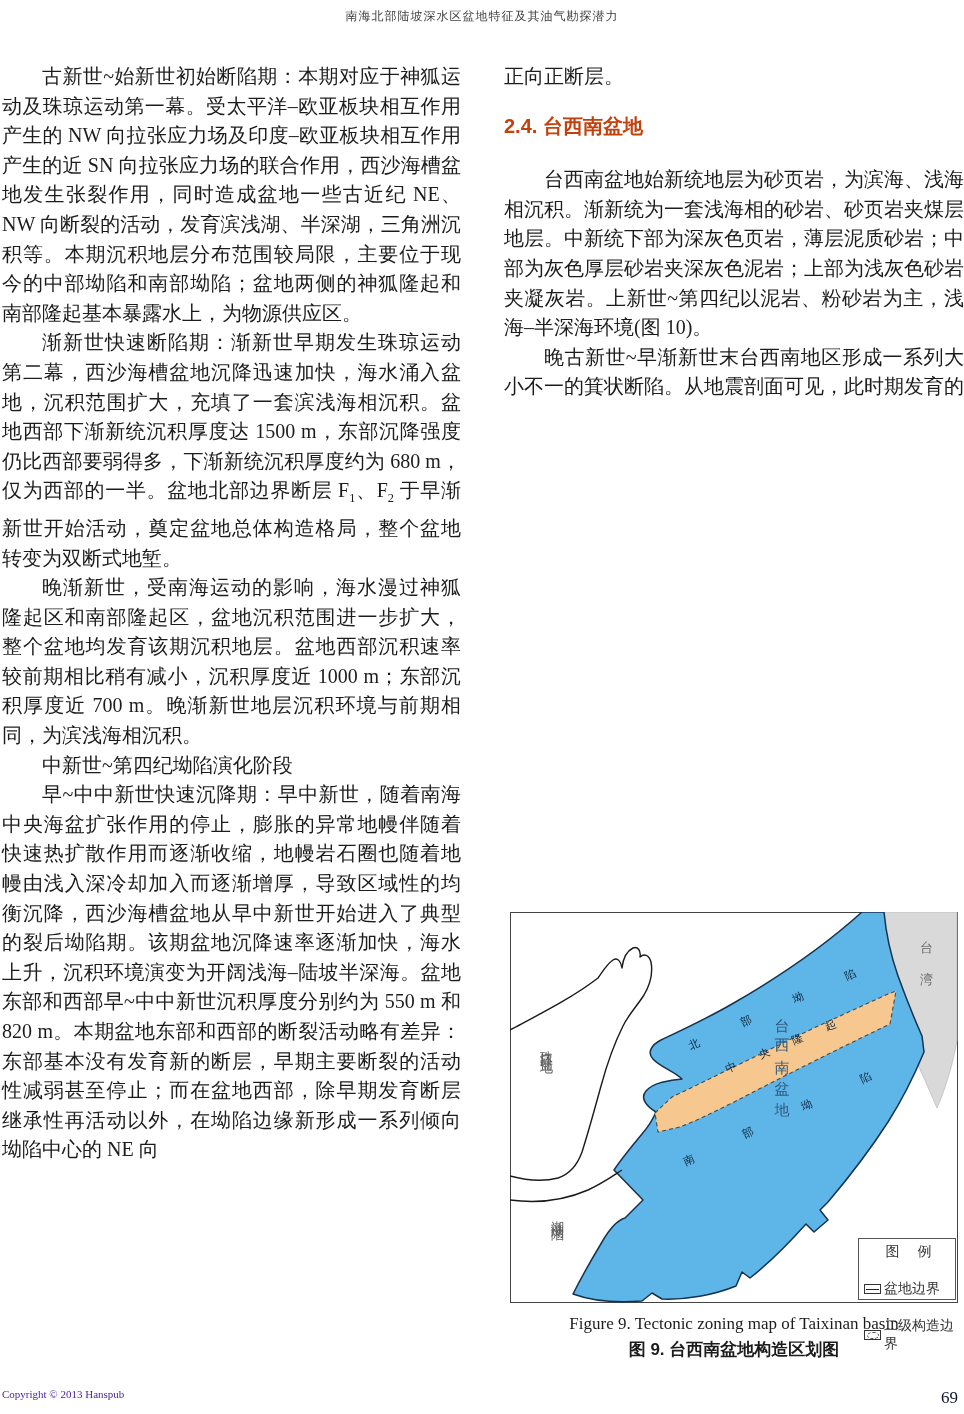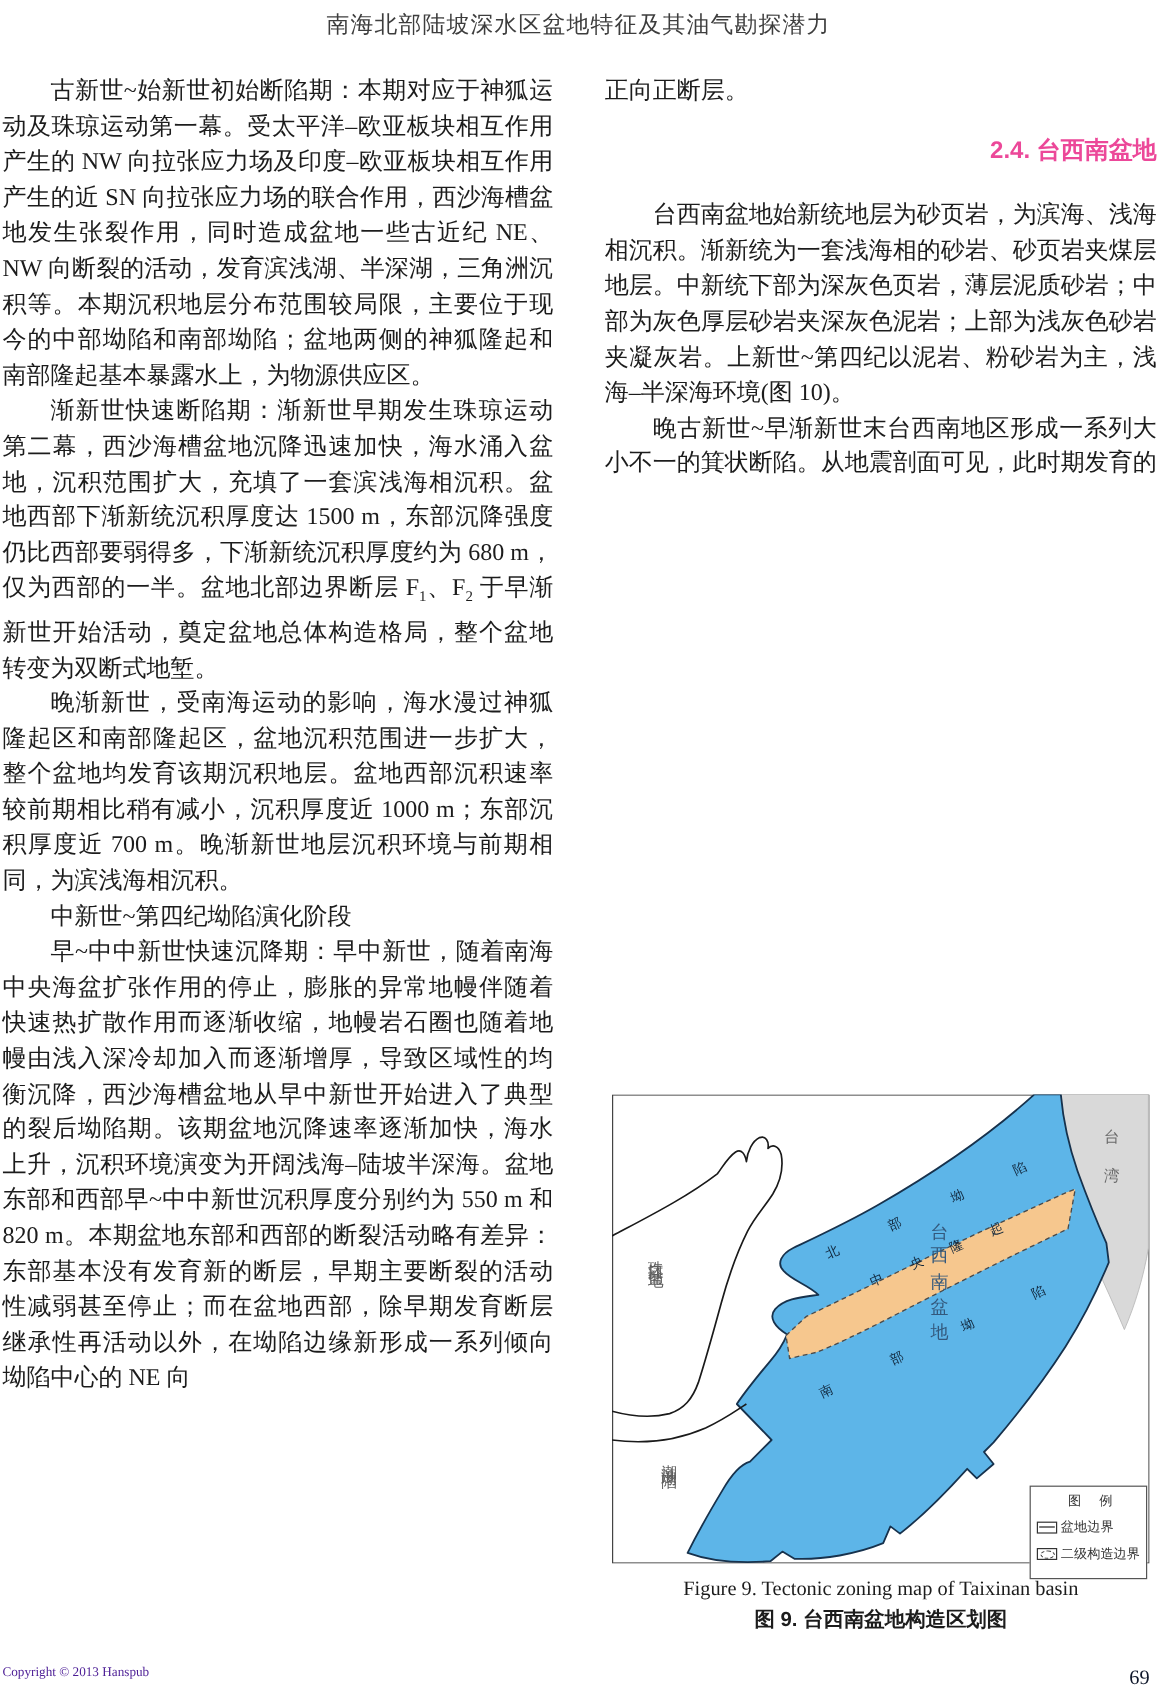--- a/index.html
+++ b/index.html
@@ -1,42 +1,42 @@
 <!DOCTYPE html>
 <html><head>
 <meta charset="utf-8">
 <style>
   html,body{margin:0;padding:0;background:#fff;}
   #page{position:relative;width:964px;height:1414px;background:#fff;overflow:hidden;
         font-family:"Liberation Serif","DejaVu Serif",serif;color:#1c1c1c;}
   .header{position:absolute;top:8px;left:0;width:964px;text-align:center;
-          font-size:19px;color:#3d3d3d;letter-spacing:1px;}
+          font-size:12px;color:#3d3d3d;letter-spacing:1px;}
   .col{position:absolute;top:62px;font-size:20px;line-height:29.6px;text-align:justify;}
   #col-left{left:2px;width:459px;}
   #col-right{left:504px;width:460px;}
   .col p{margin:0;}
   .col p.indent{text-indent:2em;}
   sub{font-size:0.62em;}
   h2.section{font-family:"Liberation Sans","DejaVu Sans",sans-serif;
-             font-size:20px;font-weight:bold;margin:20px 0 24px 0;color:#ec4899;text-align:right;}
+             font-size:20px;font-weight:bold;margin:20px 0 24px 0;color:#c2410c;text-align:left;}
   
   #map-wrap{position:absolute;left:510px;top:912px;width:448px;height:391px;}
   #map-wrap svg{position:absolute;left:0;top:0;}
   .vlabel{position:absolute;writing-mode:vertical-rl;text-orientation:upright;
           line-height:1;white-space:nowrap;}
   .lbl-grey{font-size:13px;color:#5e5e5e;letter-spacing:2.5px;}
   .lbl-taiwan{font-size:13px;color:#6a6a6a;letter-spacing:31px;}
   .lbl-basin{font-size:15px;color:#33587c;letter-spacing:21px;}
   .dlabel{position:absolute;white-space:nowrap;transform-origin:0 50%;
           font-size:11px;color:#10253a;line-height:1;}
-  #legend{position:absolute;left:348px;top:326px;width:98px;height:78px;
-          background:#fff;border:1px solid #555;font-size:11px;color:#333;
+  #legend{position:absolute;left:348px;top:326px;width:98px;height:62px;
+          background:#fff;border:1px solid #555;font-size:14px;color:#333;
           box-sizing:border-box;padding:3px 0 0 5px;}
   #legend .lg-title{text-align:center;letter-spacing:2px;margin:1px 0 3px 0;}
-  .lg-row{display:flex;align-items:center;margin-top:7px;}
+  .lg-row{display:flex;align-items:center;margin-top:19px;}
   .sym{width:17px;height:10px;border:1px solid #333;display:inline-block;
        position:relative;margin-right:3px;flex:0 0 auto;box-sizing:border-box;}
   .sym-line::after{content:"";position:absolute;left:1px;right:1px;top:3.5px;
        border-top:1.5px solid #222;}
   .sym-ellipse::after{content:"";position:absolute;left:1.5px;top:1px;width:10px;height:5px;
        border:1px dashed #444;border-radius:50%;}
   #captions{position:absolute;left:504px;top:1314px;width:460px;text-align:center;}
   #caption-en{font-size:17px;font-weight:normal;margin:0;}
   #caption-zh{font-size:17px;font-weight:bold;margin:4px 0 0 0;
               font-family:"Liberation Sans","DejaVu Sans",sans-serif;}

